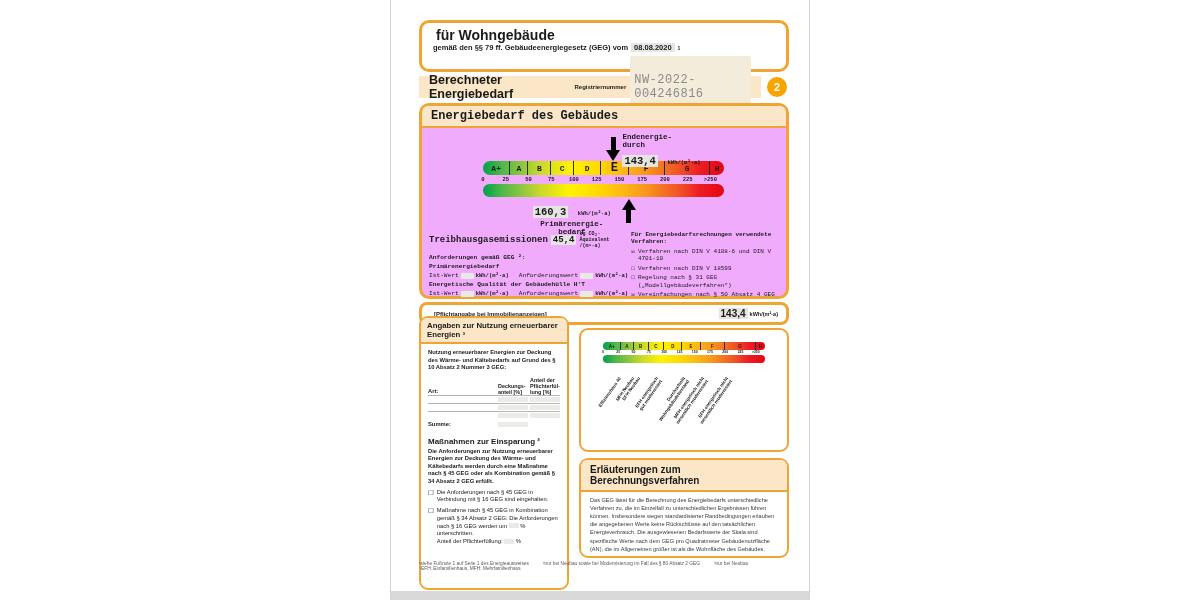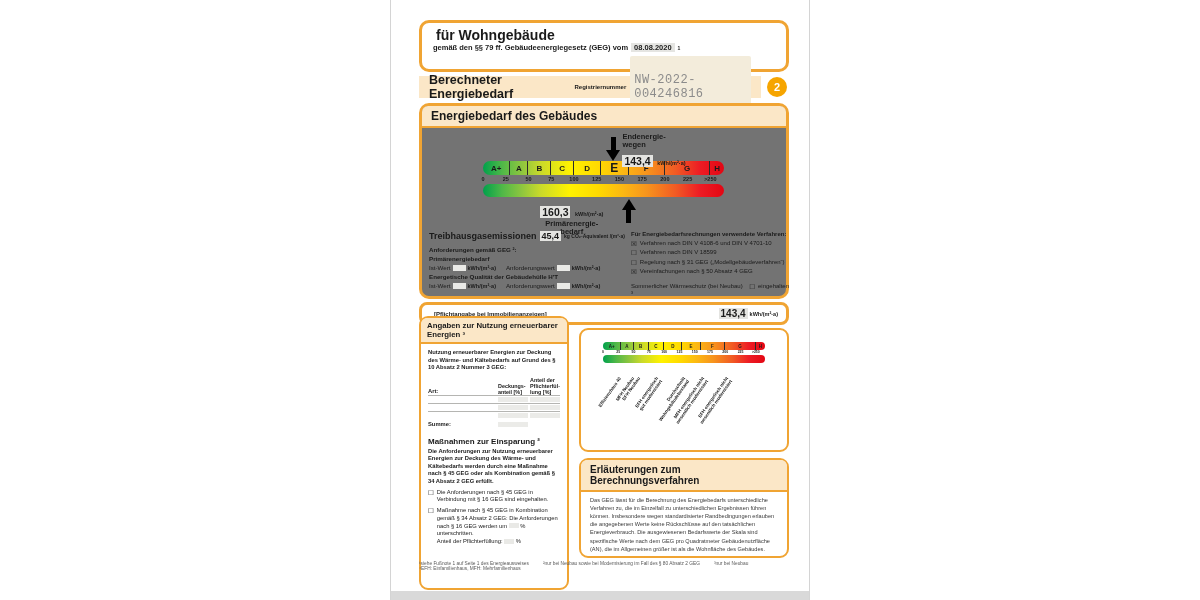--- a/index.html
+++ b/index.html
@@ -36,21 +36,21 @@
   .page-badge{position:absolute;left:376px;top:77px;width:20px;height:20px;border-radius:50%;
     background:#f6a500;color:#fff;font-weight:bold;font-size:11px;display:flex;align-items:center;justify-content:center;}
 
   
   .box{position:absolute;border:2.5px solid #f0a433;border-radius:9px;box-sizing:border-box;background:#fff;}
   .box-head{background:#fbe7c7;border-bottom:2px solid #f0a433;font-weight:bold;
     border-radius:6px 6px 0 0;padding:3px 0 3px 9px;}
 
   
   .main-box{position:absolute;left:28px;top:103px;width:370px;height:196px;border:3px solid #f0a433;
-    border-radius:10px;box-sizing:border-box;background:#737373;}
+    border-radius:10px;box-sizing:border-box;background:#f0abfc;font-family:Liberation Mono, monospace;}
   .main-box .box-head{font-size:12px;}
   .main-body{position:relative;height:calc(100% - 21px);}
 
   
   .scale-wrap{position:absolute;}
   .scale-wrap.big{left:61px;top:5px;width:241px;}
   .marker-top{position:relative;height:28px;}
   .arrow-down,.arrow-up{position:absolute;transform:translateX(-50%);display:flex;flex-direction:column;align-items:center;}
   .arrow-down{bottom:0;}
   .arrow-down .shaft,.arrow-up .shaft{width:5px;height:13px;background:#000;}
@@ -170,21 +170,21 @@
     <div class="main-body">
 
       <div class="scale-wrap big" id="big-scale">
         <div class="marker-top">
           <div class="arrow-down" id="end-arrow" style="left: 54.1132%;">
             <div class="shaft"></div>
               <div class="head"></div>
           </div>
           <div class="end-label" id="end-label" style="left: calc(54.1132% + 9px);">
             <div class="lbl">Endenergie-
-wegen</div>
+durch</div>
             <div class="valrow">
               <span class="vchip">143,4</span>
               <span class="unit">kWh/(m²·a)</span>
             </div>
           </div>
         </div>
         <div class="scale-letters" style="background: linear-gradient(90deg, rgb(0, 161, 75) 0%, rgb(80, 184, 72) 8%, rgb(141, 198, 63) 16%, rgb(202, 218, 42) 24%, rgb(255, 242, 0) 36%, rgb(255, 217, 0) 48%, rgb(252, 184, 19) 58%, rgb(247, 148, 29) 68%, rgb(241, 90, 36) 80%, rgb(237, 28, 36) 90%, rgb(227, 6, 19) 100%);">
             <div class="seg" style="width: 11.3208%;">
               <span>A+</span>
             </div>

